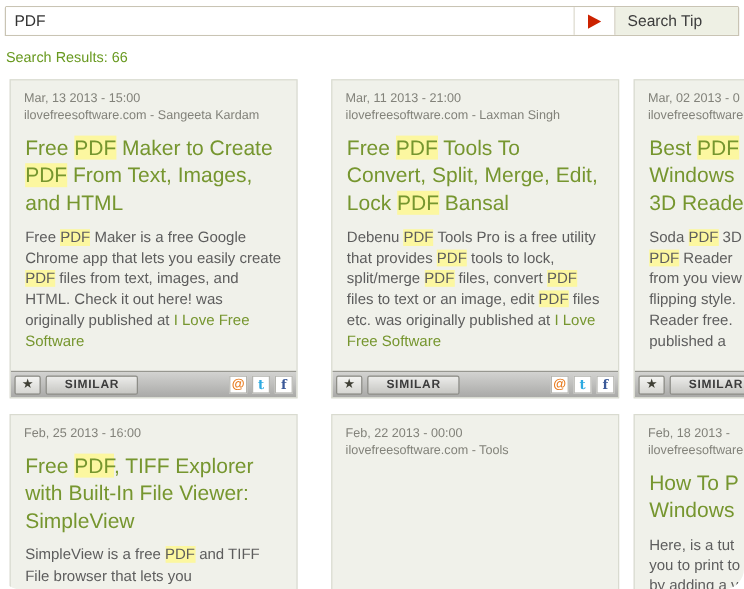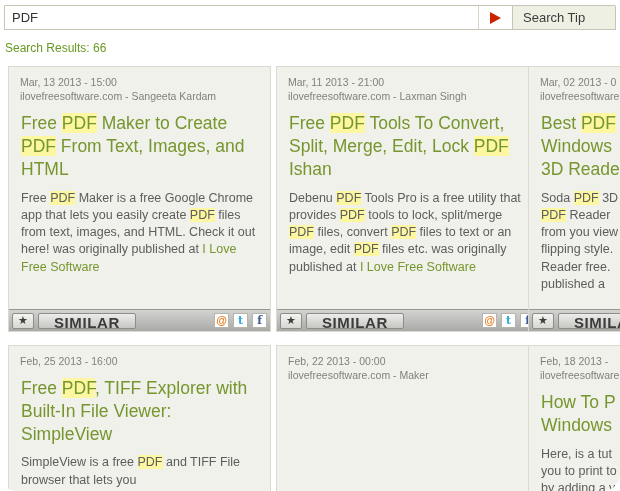--- a/index.html
+++ b/index.html
@@ -36,21 +36,21 @@
   }
 
   
   .results {
     position:absolute; left:5px; top:41px;
     font-size:12px; color:var(--results-green);
   }
 
   
   .card {
-    position:absolute; width:263px; height:266px;
+    position:absolute; width:240px; height:266px;
     background:var(--card-bg); border:1px solid var(--card-border);
     overflow:hidden;
   }
   .c0 { left:8px; } .c1 { left:276px; } .c2 { left:528px; }
   .r0 { top:66px; } .r1 { top:345px; }
 
   .meta { padding:8px 11px 0 11px; }
   .date, .source {
     font-size:10.5px; color:var(--meta-text); line-height:1.35; white-space:nowrap;
   }
@@ -76,21 +76,21 @@
     background:linear-gradient(#f4f4f2,#d6d6d2);
     border:1px solid #8d8d87; border-radius:2px;
     display:flex; align-items:center; justify-content:center;
   }
   .star { font-size:11px; color:#3f3f35; line-height:1; }
   .similar-btn {
     height:16px; cursor:pointer; padding:0 15px;
     background:linear-gradient(#ececea,#c6c6c2);
     border:1px solid #8d8d87; border-radius:2px;
     font-family:"Liberation Sans", sans-serif;
-    font-size:15px; font-weight:bold; letter-spacing:0.6px; color:#3c3c3c;
+    font-size:10px; font-weight:bold; letter-spacing:0.6px; color:#3c3c3c;
   }
   .bar-fill { flex:1 1 auto; }
   .soc {
     width:15px; height:15px; background:#fff; border:1px solid #b5b5b0;
     display:flex; align-items:center; justify-content:center;
     font-size:11px; font-weight:bold; cursor:pointer; line-height:1;
   }
   .soc.at { color:var(--at-orange); }
   .soc.tw { color:var(--tw-blue); font-family:"DejaVu Serif", serif; }
   .soc.fb { color:var(--fb-blue); font-family:"DejaVu Serif", serif; }
@@ -132,21 +132,21 @@
       <span class="soc fb">f</span>
     </footer>
   </article>
 
   <article class="card c1 r0">
     <div class="meta">
       <div class="date">Mar, 11 2013 - 21:00</div>
       <div class="source">ilovefreesoftware.com - Laxman Singh</div>
     </div>
     <h2 class="title">
-        <div><span>Free </span><span class="hl">PDF</span><span> Tools To Convert, Split, Merge, Edit, Lock </span><span class="hl">PDF</span><span> Ishan</span></div>
+        <div><span>Free </span><span class="hl">PDF</span><span> Tools To Convert, Split, Merge, Edit, Lock </span><span class="hl">PDF</span><span> Bansal</span></div>
       </h2>
     <div class="bodytxt">
         <div><span>Debenu </span><span class="hl">PDF</span><span> Tools Pro is a free utility that provides </span><span class="hl">PDF</span><span> tools to lock, split/merge </span><span class="hl">PDF</span><span> files, convert </span><span class="hl">PDF</span><span> files to text or an image, edit </span><span class="hl">PDF</span><span> files etc. was originally published at </span><span class="lnk">I Love Free Software</span></div>
       </div>
     <footer class="bar">
       <button class="star-btn">
         <span class="star">★</span>
       </button>
       <button class="similar-btn">SIMILAR</button>
       <span class="bar-fill"></span>
@@ -193,21 +193,21 @@
       </h2>
     <div class="bodytxt">
         <div><span>SimpleView is a free </span><span class="hl">PDF</span><span> and TIFF File browser that lets you</span></div>
       </div>
 
   </article>
 
   <article class="card c1 r1">
     <div class="meta">
       <div class="date">Feb, 22 2013 - 00:00</div>
-      <div class="source">ilovefreesoftware.com - Maker</div>
+      <div class="source">ilovefreesoftware.com - Tools</div>
     </div>
 
   </article>
 
   <article class="card c2 r1">
     <div class="meta">
       <div class="date">Feb, 18 2013 -</div>
       <div class="source">ilovefreesoftware.com</div>
     </div>
     <h2 class="title">

